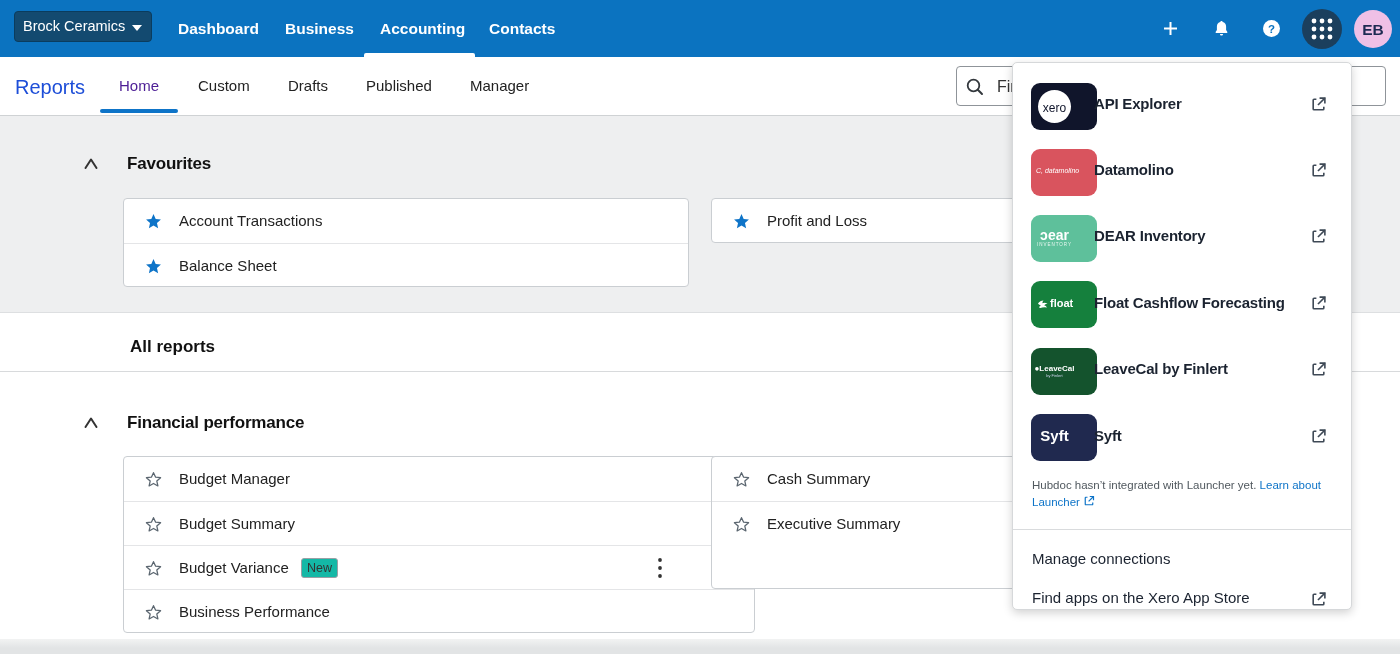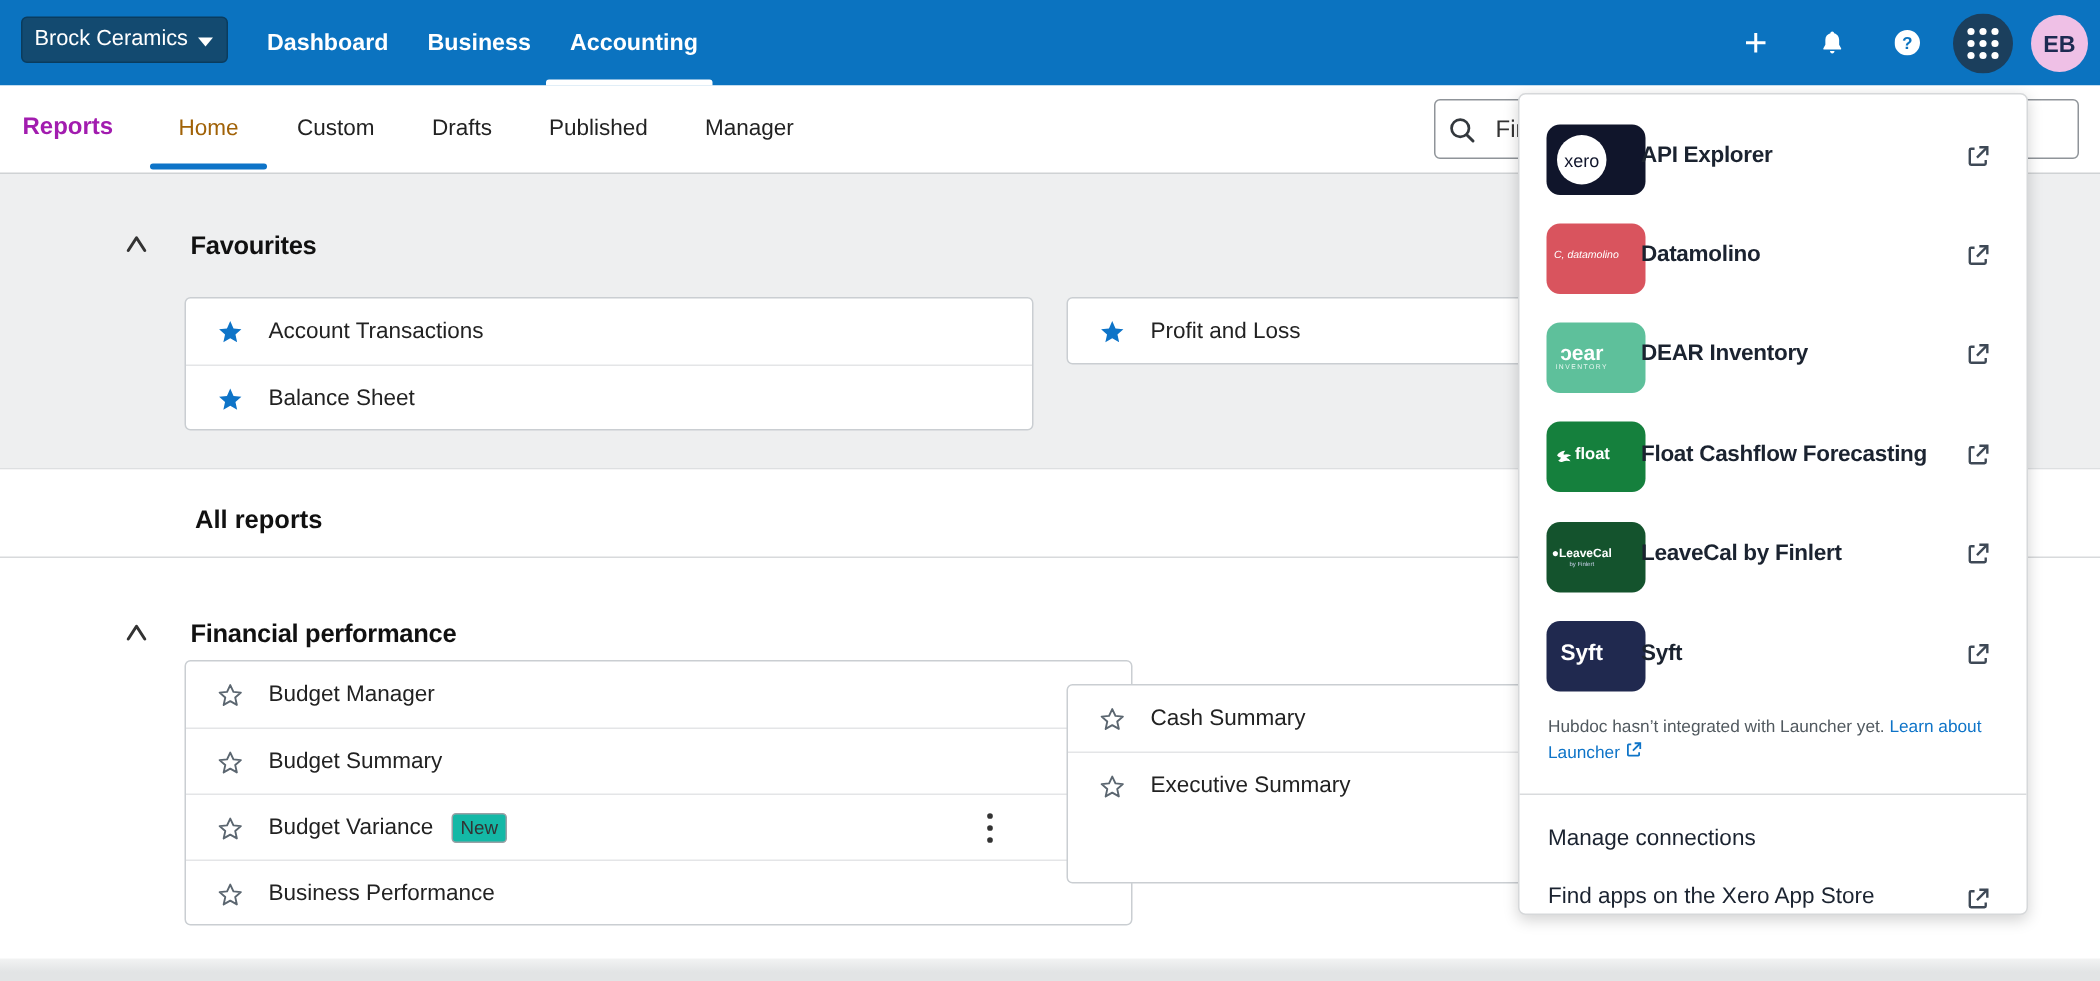--- a/index.html
+++ b/index.html
@@ -12,23 +12,23 @@
   #topnav { left:0; top:0; width:1400px; height:57px; background:#0b73c0; }
   #orgbtn { left:14px; top:11px; width:138px; height:31px; background:#134a70; border:1px solid #0a3c5e; border-radius:4px; color:#fff; font-size:14.5px; line-height:29px; padding-left:8px; white-space:nowrap; }
   #orgbtn .caret { position:absolute; right:9px; top:13px; width:0; height:0; border-left:5.5px solid transparent; border-right:5.5px solid transparent; border-top:6px solid #fff; }
   .navlink { top:0; height:57px; line-height:57px; color:#fff; font-size:15.5px; font-weight:bold; }
   #acct-underline { left:364px; top:53px; width:111px; height:4px; background:#fff; border-radius:2px 2px 0 0; }
 
   .navicon { top:0; height:57px; display:flex; align-items:center; justify-content:center; }
 
   
   #rephead { left:0; top:57px; width:1400px; height:59px; background:#fff; border-bottom:1px solid #cfd2d4; }
-  #reports-title { left:15px; top:76px; font-size:16px; font-weight:bold; color:#a21caf; }
+  #reports-title { left:15px; top:76px; font-size:20px; font-weight:normal; color:#1d4ed8; }
   .tab { top:57px; height:58px; line-height:58px; font-size:15px; color:#222; }
-  #tab-home { color:#a16207; }
+  #tab-home { color:#4c1d95; }
   #home-underline { left:100px; top:109px; width:78px; height:4px; background:#0e74c8; border-radius:2px; }
   #searchbox { left:956px; top:66px; width:430px; height:40px; background:#fff; border:1px solid #8f9499; border-radius:4px; }
   #searchtext { left:997px; top:78px; font-size:16px; color:#333; }
 
   
   #fav-section { left:0; top:116px; width:1400px; height:197px; background:#eeeff0; border-bottom:1px solid #dddfe1; }
   #allreports-band { left:0; top:313px; width:1400px; height:59px; background:#fff; border-bottom:1px solid #d8dadc; }
   #allreports-title { left:130px; top:337px; font-size:17px; font-weight:bold; color:#111; }
   #finperf-section { left:0; top:372px; width:1400px; height:269px; background:#fff; }
   #bottomband { left:0; top:639px; width:1400px; height:15px; background:linear-gradient(#f2f3f3, #e2e4e5 60%, #e2e4e5); }
@@ -54,20 +54,21 @@
 </style>
 </head>
 <body>
 <div id="stage">
 
   <div class="abs" id="topnav"></div>
   <div class="abs" id="orgbtn">Brock Ceramics<span class="caret"></span></div>
   <div class="abs navlink" style="left:178px;">Dashboard</div>
   <div class="abs navlink" style="left:285px;">Business</div>
   <div class="abs navlink" style="left:380px;">Accounting</div>
+  <div class="abs navlink" style="left:489px;">Contacts</div>
   <div class="abs" id="acct-underline"></div>
 
   <div class="abs navicon" style="left:1157px; width:26px;">
     <svg width="15" height="15" viewBox="0 0 15 15">
         <path d="M7.5 1v13M1 7.5h13" stroke="#fff" stroke-width="2" fill="none"></path>
       </svg>
   </div>
 
   <div class="abs navicon" style="left:1208px; width:26px;">
     <svg width="17" height="17" viewBox="0 0 17 17">
@@ -161,21 +162,21 @@
     </div>
   </div>
 
   <div class="abs" style="left:84px; top:415px;">
     <svg width="14" height="13" viewBox="0 0 14 13">
         <path d="M1.5 11L7 2.5 12.5 11" stroke="#333" stroke-width="2" fill="none" stroke-linecap="round" stroke-linejoin="round"></path>
       </svg>
   </div>
   <div class="abs sectitle" style="left:127px; top:413px;">Financial performance</div>
 
-  <div class="abs card" style="left:123px; top:440px; width:632px; height:177px;">
+  <div class="abs card" style="left:123px; top:456px; width:632px; height:177px;">
     <div class="row" style="top:0;">
       <span class="star"><svg width="17" height="17" viewBox="0 0 24 24">
             <path fill="none" stroke="#5b6670" stroke-width="1.8" stroke-linejoin="round" d="M12 2.4l3 6.4 7 .7-5.3 4.7 1.5 6.9-6.2-3.5-6.2 3.5 1.5-6.9L2 9.5l7-.7z"></path>
           </svg></span>
       <span class="rowtext">Budget Manager</span>
     </div>
     <div class="row" style="top:44px;">
       <span class="star"><svg width="17" height="17" viewBox="0 0 24 24">
             <path fill="none" stroke="#5b6670" stroke-width="1.8" stroke-linejoin="round" d="M12 2.4l3 6.4 7 .7-5.3 4.7 1.5 6.9-6.2-3.5-6.2 3.5 1.5-6.9L2 9.5l7-.7z"></path>
           </svg></span>

